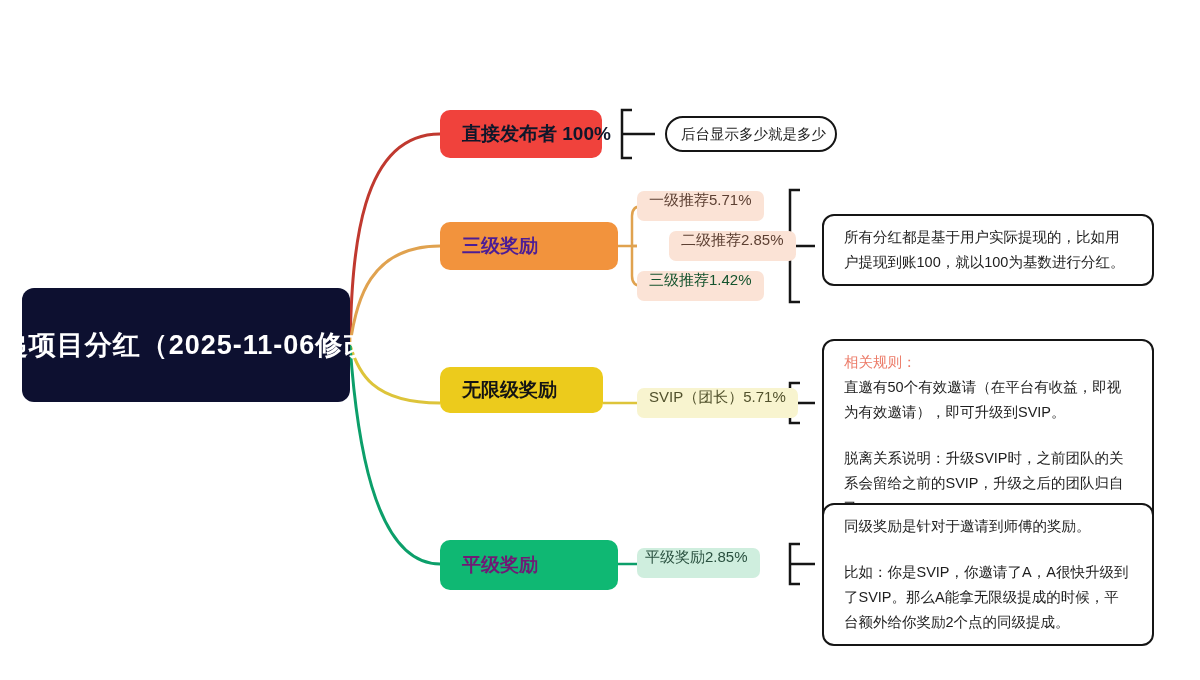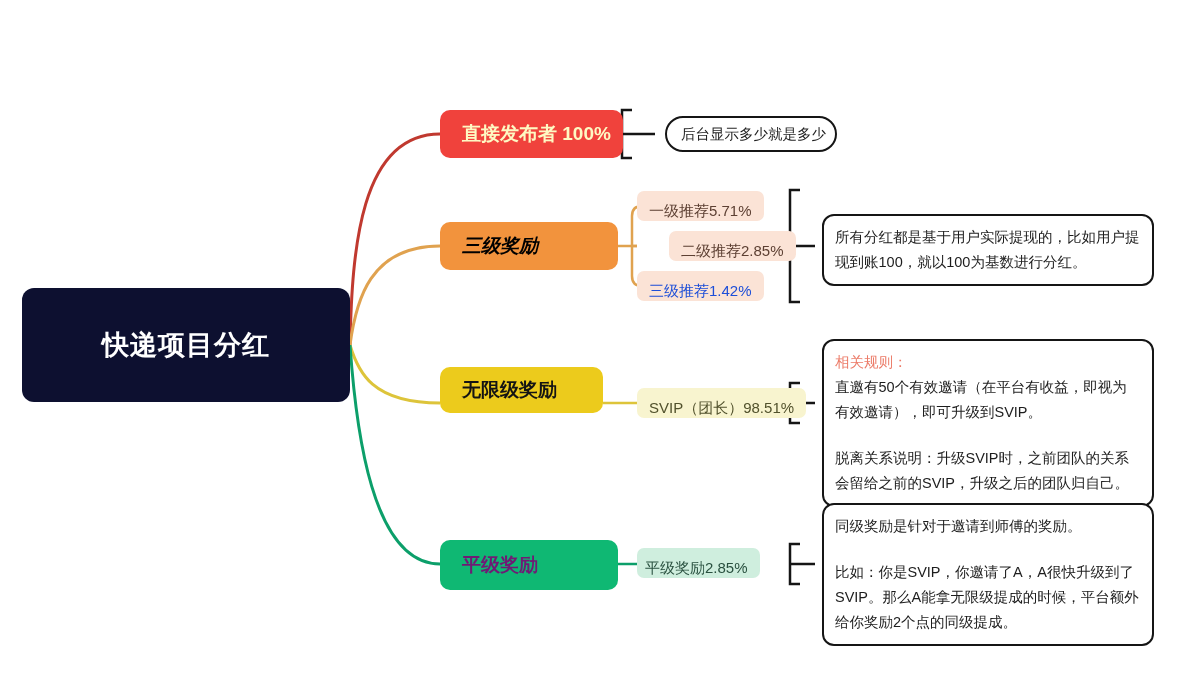--- a/index.html
+++ b/index.html
@@ -28,50 +28,50 @@
   }
 
   
   .l1 {
     border-radius: 10px;
     justify-content: flex-start;
     padding-left: 22px;
     font-weight: 700;
     white-space: nowrap;
   }
-  #n-direct  { left: 440px; top: 110px; width: 183px; height: 48px; background:#f0423c; color:#fef9c3; font-size:19px; }
-  #n-three   { left: 440px; top: 222px; width: 178px; height: 48px; background:#f2933d; color:#000000; font-size:19px;font-style:italic; }
+  #n-direct  { left: 440px; top: 110px; width: 162px; height: 48px; background:#f0423c; color:#0f172a; font-size:19px; }
+  #n-three   { left: 440px; top: 222px; width: 178px; height: 48px; background:#f2933d; color:#4c1d95; font-size:19px; }
   #n-unlim   { left: 440px; top: 367px; width: 163px; height: 46px; background:#eccb1c; color:#141414; font-size:19px; }
   #n-peer    { left: 440px; top: 540px; width: 178px; height: 50px; background:#0fb873; color:#701a75; font-size:19px; }
 
   
   .pill {
     border-radius: 7px;
     padding: 0 12px;
     white-space: nowrap;
     font-size: 15px;
-    align-items: flex-end;
+    align-items: flex-start;
     display: flex;
   }
   #p-lv1 { left: 637px; top: 191px; height: 30px; background:#fbe3d6; color:#5d4033; }
   #p-lv2 { left: 637px; top: 231px; height: 30px; background:#fbe3d6; color:#5d4033;margin-left:32px; }
-  #p-lv3 { left: 637px; top: 271px; height: 30px; background:#fbe3d6; color:#1d4ed8; }
+  #p-lv3 { left: 637px; top: 271px; height: 30px; background:#fbe3d6; color:#14532d; }
   #p-svip { left: 637px; top: 388px; height: 30px; background:#f8f4cf; color:#51512c; }
   #p-peer { left: 637px; top: 548px; height: 30px; background:#cfeede; color:#29503f;padding-left:8px; }
 
   
   .note {
     position: absolute;
     border: 2px solid #151515;
     border-radius: 12px;
     background: #fff;
     color: #1d1d1d;
     font-size: 14.5px;
     line-height: 25px;
-    padding: 9px 11px;
+    padding: 9px 20px;
   }
   #note-direct { left: 665px; top: 116px; width: 172px; height: 36px;
                  padding: 16px 14px; display:flex; align-items:center;
                  border-radius: 18px; white-space: nowrap; }
   #note-basis  { left: 822px; top: 214px; width: 332px; }
   #note-rules  { left: 822px; top: 339px; width: 332px; }
   #note-peer   { left: 822px; top: 503px; width: 332px; }
 
   .note p { margin: 0; }
   .note p.gap { margin-top: 21px; }
@@ -106,20 +106,21 @@
 
     <path d="M800,190 H790 V302 H800 M790,246 H815" fill="none" stroke="#151515" stroke-width="2.5"></path>
 
     <path d="M800,383 H790 V423 H800 M790,403 H815" fill="none" stroke="#151515" stroke-width="2.5"></path>
 
     <path d="M800,544 H790 V584 H800 M790,564 H815" fill="none" stroke="#151515" stroke-width="2.5"></path>
   </svg>
 
   <div class="node" id="root-node">
     <div class="r-line">快递项目分红</div>
+    <div class="r-line">（2025-11-06修改）</div>
   </div>
 
   <div class="node l1" id="n-direct">
     <span>直接发布者 100%</span>
   </div>
   <div class="node l1" id="n-three">
     <span>三级奖励</span>
   </div>
   <div class="node l1" id="n-unlim">
     <span>无限级奖励</span>
@@ -131,21 +132,21 @@
   <div class="node pill" id="p-lv1">
     <span>一级推荐5.71%</span>
   </div>
   <div class="node pill" id="p-lv2">
     <span>二级推荐2.85%</span>
   </div>
   <div class="node pill" id="p-lv3">
     <span>三级推荐1.42%</span>
   </div>
   <div class="node pill" id="p-svip">
-    <span>SVIP（团长）98.51%</span>
+    <span>SVIP（团长）5.71%</span>
   </div>
   <div class="node pill" id="p-peer">
     <span>平级奖励2.85%</span>
   </div>
 
   <div class="note" id="note-direct">
     <span>后台显示多少就是多少</span>
   </div>
 
   <div class="note" id="note-basis">

